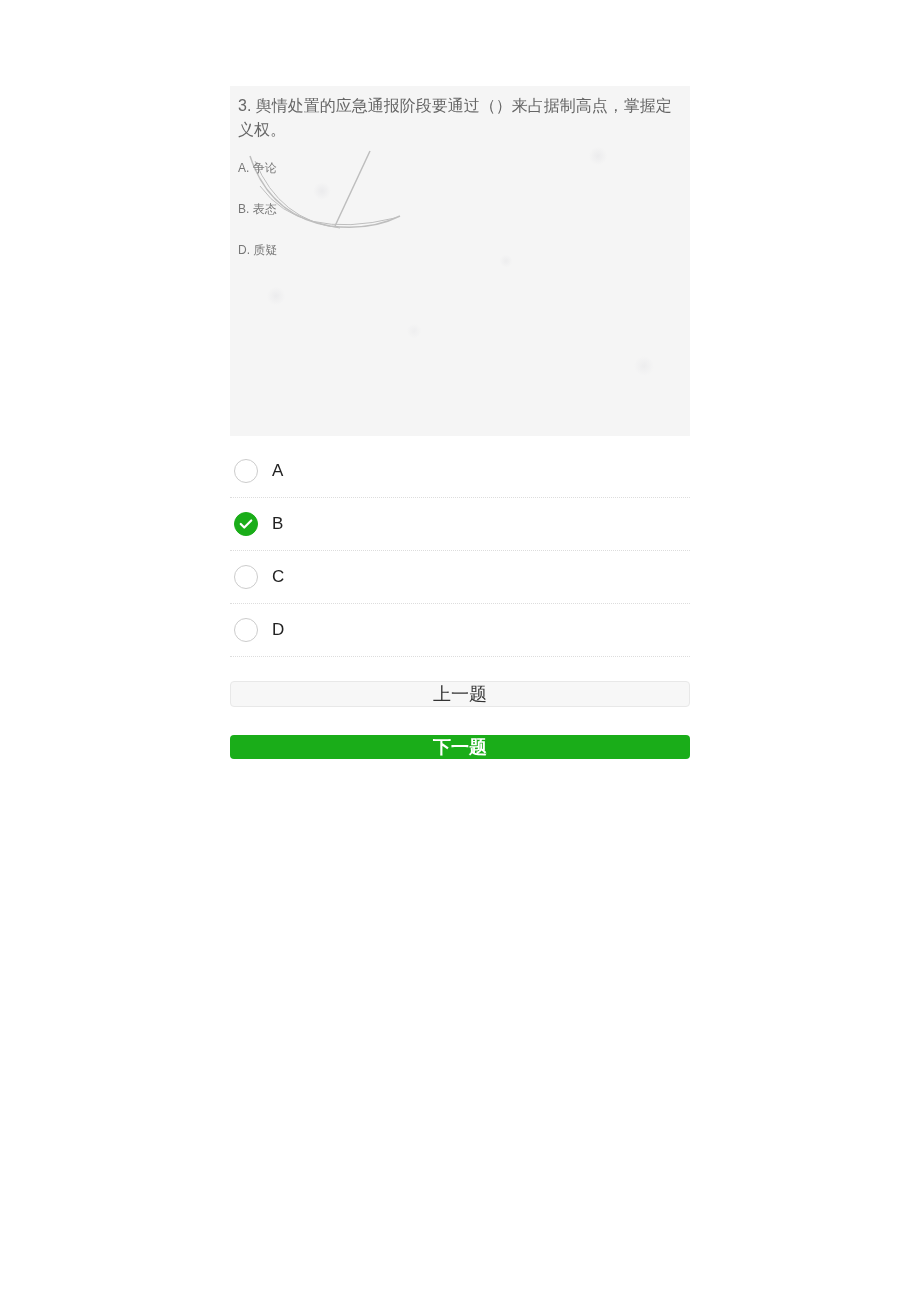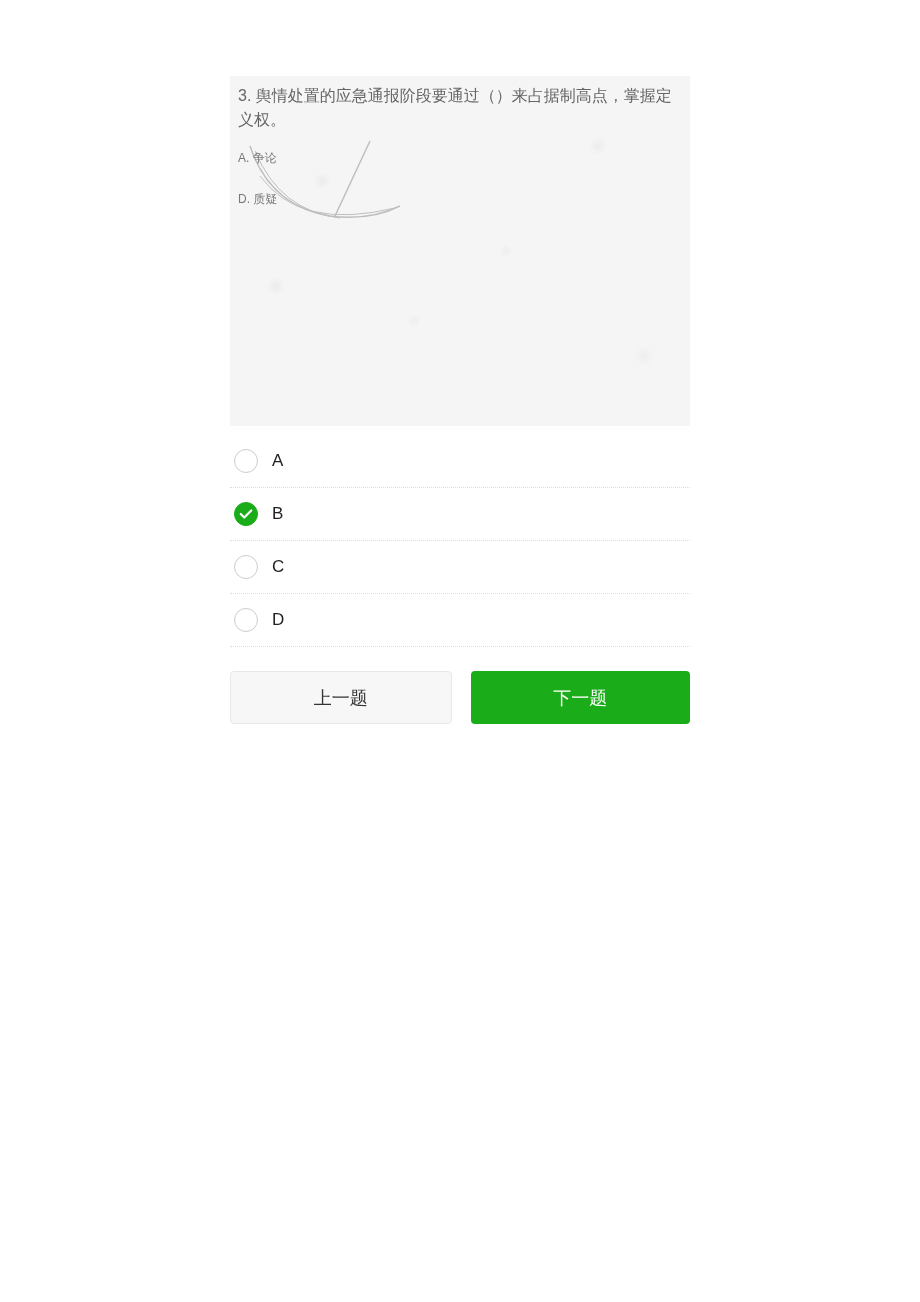--- a/index.html
+++ b/index.html
@@ -8,21 +8,21 @@
       box-sizing: border-box;
     }
     body {
       font-family: -apple-system, BlinkMacSystemFont, "Segoe UI", "Microsoft YaHei", sans-serif;
       background: #fff;
       width: 920px;
       min-height: 1302px;
     }
     .container {
       width: 460px;
-      margin: 0 auto;
+      margin: 10px auto;
       padding-top: 76px;
     }
     .question-box {
       background: #f5f5f5;
       background-image: 
         radial-gradient(circle at 20% 30%, rgba(120,120,140,0.08) 0%, transparent 2%),
         radial-gradient(circle at 60% 50%, rgba(110,110,130,0.06) 0%, transparent 2%),
         radial-gradient(circle at 80% 20%, rgba(115,115,135,0.07) 0%, transparent 2%),
         radial-gradient(circle at 40% 70%, rgba(118,118,138,0.05) 0%, transparent 2%),
         radial-gradient(circle at 90% 80%, rgba(112,112,132,0.06) 0%, transparent 2%),
@@ -88,57 +88,60 @@
       display: none;
       width: 14px;
       height: 14px;
     }
     .answer-label {
       font-size: 17px;
       color: #222;
     }
     .nav-buttons {
       display: flex;
-      gap: 19px;
+      gap: 28px;
       margin-top: 24px;
+      flex-direction: column;
     }
     .btn {
       flex: 1;
       height: 53px;
       border: none;
       border-radius: 4px;
       font-size: 18px;
       cursor: pointer;
       display: flex;
       align-items: center;
       justify-content: center;
     }
     .btn-prev {
       background: #f7f7f7;
       color: #333;
       border: 1px solid #e8e8e8;
     }
     .btn-next {
       background: #1aad19;
       color: #fff;
+      font-weight: bold;
     }
   </style>
 </head>
 <body>
 
 <div class="container">
   <div class="question-box">
     <svg class="scribble" viewBox="0 0 180 120">
       <path d="M 10 10 Q 30 70 90 80 Q 130 85 160 70" stroke="#888" stroke-width="1.5" fill="none"></path>
       <path d="M 15 15 Q 40 75 100 82" stroke="#888" stroke-width="1" fill="none"></path>
       <path d="M 130 5 L 95 80" stroke="#888" stroke-width="1.5" fill="none"></path>
       <path d="M 20 40 Q 60 95 155 72" stroke="#888" stroke-width="1" fill="none"></path>
     </svg>
     <div class="question-text">3. 舆情处置的应急通报阶段要通过（）来占据制高点，掌握定义权。</div>
     <div class="choice-line">A. 争论</div>
+    <div class="choice-line">B. 表态</div>
     <div class="choice-line">D. 质疑</div>
   </div>
 
   <div class="answer-list">
     <div class="answer-row">
       <span class="radio">
         
       </span>
       <span class="answer-label">A</span>
     </div>

